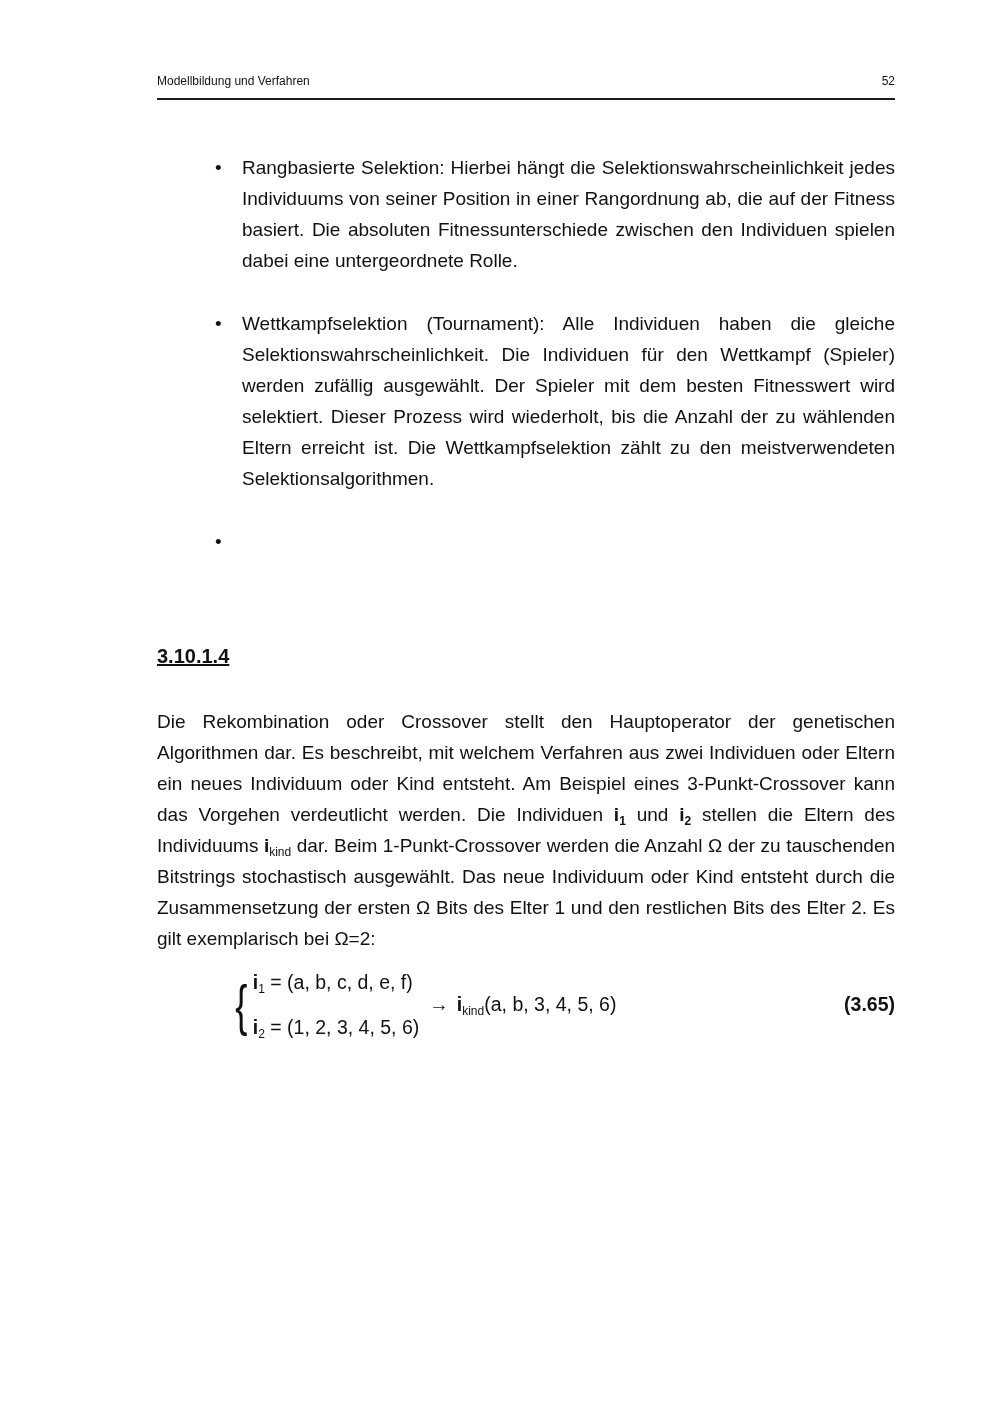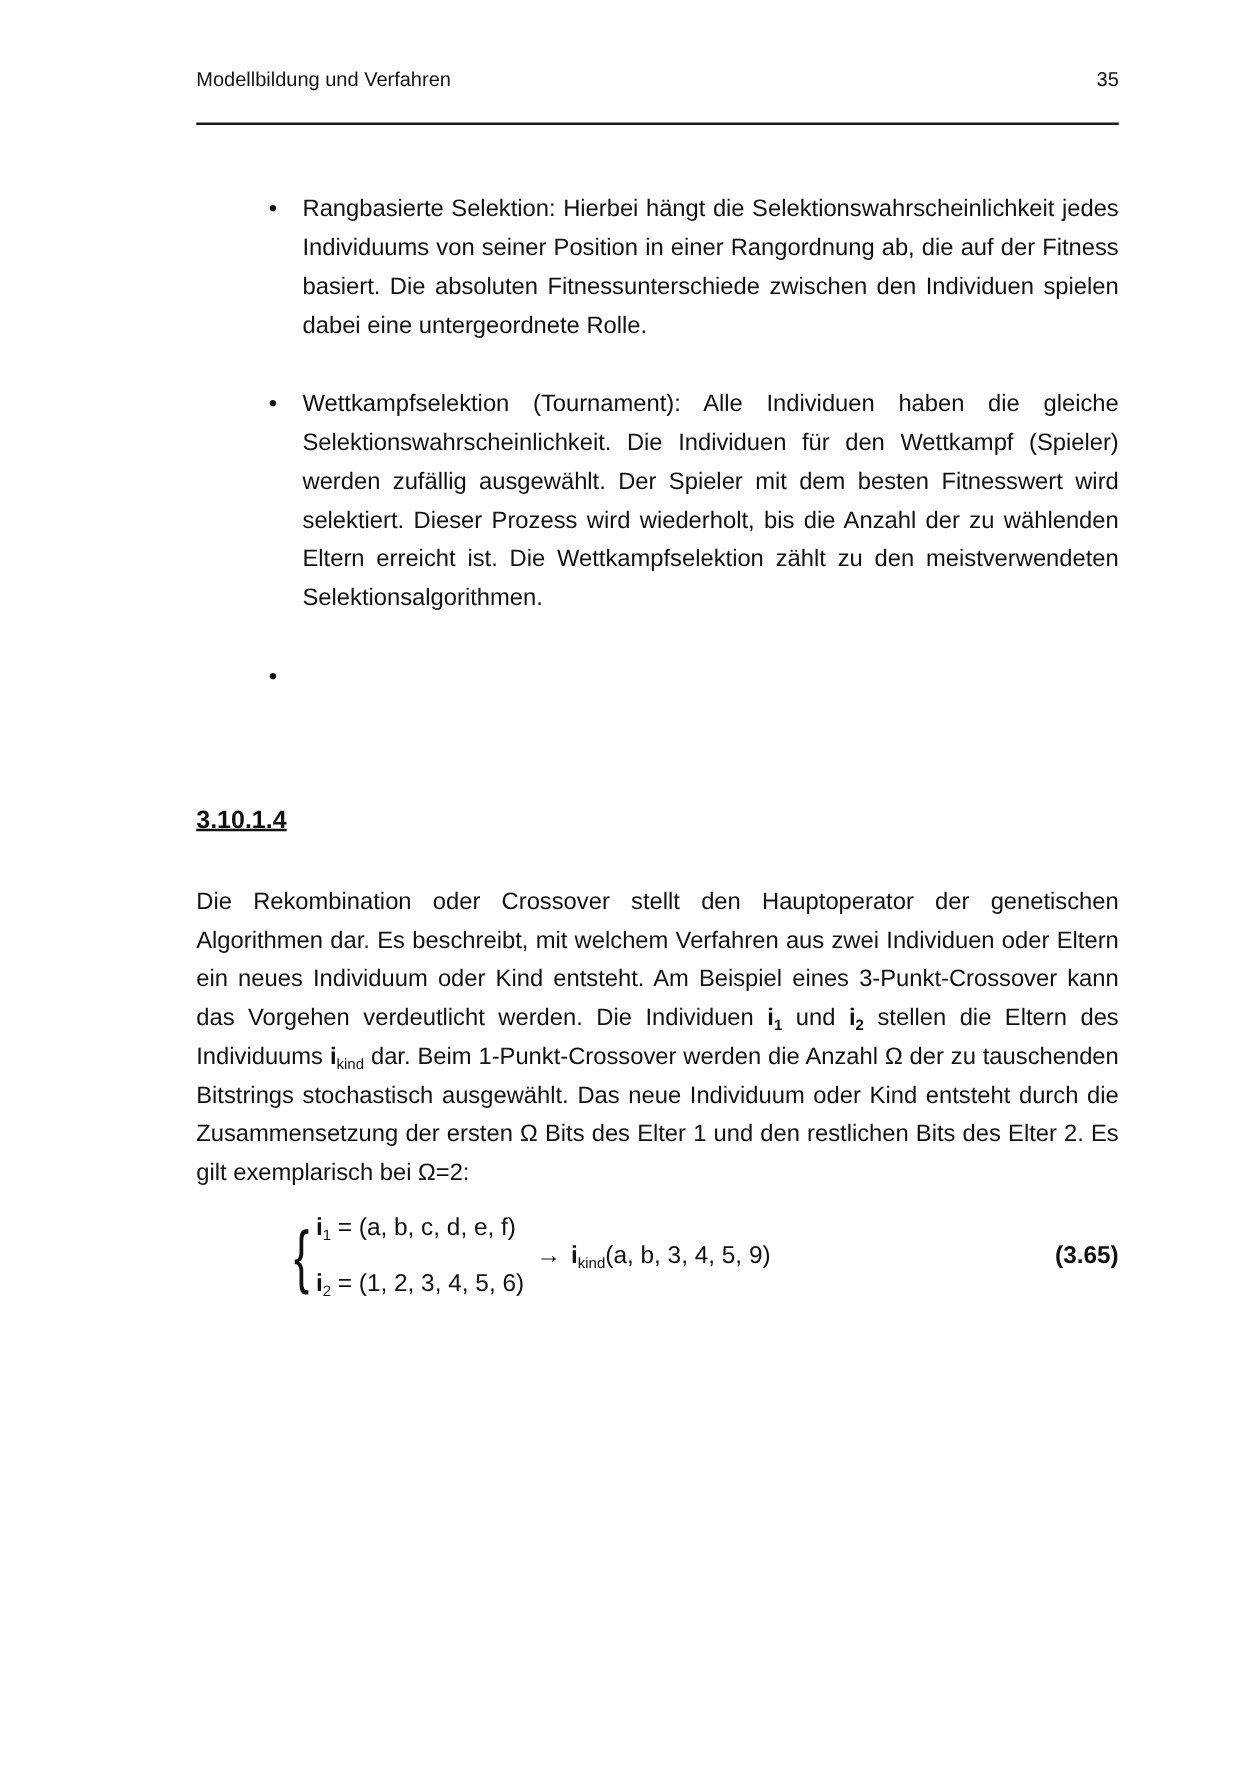--- a/index.html
+++ b/index.html
@@ -9,27 +9,27 @@
     color: #111111;
     font-family: "Liberation Sans", "DejaVu Sans", sans-serif;
     overflow: hidden;
   }
   .page {
     width: 1000px; height: 1415px;
     padding: 0 105px 0 157px;
   }
   
   .running-header {
-    margin-top: 54px;
+    margin-top: 70px;
     display: flex;
     justify-content: space-between;
     align-items: flex-end;
-    font-size: 16px;
+    font-size: 12px;
     line-height: 22px;
-    padding-bottom: 22px;
+    padding-bottom: 6px;
     border-bottom: 2px solid #1c1c1c;
   }
   
   .bullet-list { margin-top: 52px; }
   .bullet-item {
     display: flex;
     padding-left: 58px;
     margin-bottom: 32px;
     font-size: 19px;
     line-height: 31px;
@@ -91,21 +91,21 @@
   .eq-result { white-space: nowrap; }
   .eq-number { margin-left: auto; font-weight: bold; }
 </style>
 </head>
 <body>
 
 <div class="page">
 
   <header class="running-header">
     <span>Modellbildung und Verfahren</span>
-    <span>35</span>
+    <span>52</span>
   </header>
 
   <div class="bullet-list">
 
     <div class="bullet-item">
       <span class="bullet-marker">•</span>
       <div class="bullet-text">Rangbasierte Selektion: Hierbei hängt die Selektionswahrscheinlichkeit jedes Individuums von seiner Position in einer Rangordnung ab, die auf der Fitness basiert. Die absoluten Fitnessunterschiede zwischen den Individuen spielen dabei eine untergeordnete Rolle.</div>
     </div>
 
     <div class="bullet-item">
@@ -134,19 +134,19 @@
   </p>
 
   <div class="equation-block">
     <div class="eq-left">
       <span class="eq-brace">{</span>
       <div class="eq-lines">
         <span class="eq-line"><b class="ivar-sym">i</b><sub class="ivar-sub">1</sub> <span>= (a, b, c, d, e, f)</span></span>
         <span class="eq-line"><b class="ivar-sym">i</b><sub class="ivar-sub">2</sub> <span>= (1, 2, 3, 4, 5, 6)</span></span>
       </div>
       <span class="eq-arrow">→</span>
-      <span class="eq-result"><b class="ivar-sym">i</b><sub class="ivar-sub">kind</sub><span>(a, b, 3, 4, 5, 9)</span></span>
+      <span class="eq-result"><b class="ivar-sym">i</b><sub class="ivar-sub">kind</sub><span>(a, b, 3, 4, 5, 6)</span></span>
     </div>
     <span class="eq-number">(3.65)</span>
   </div>
 
 
 </div>
 
 </body></html>

